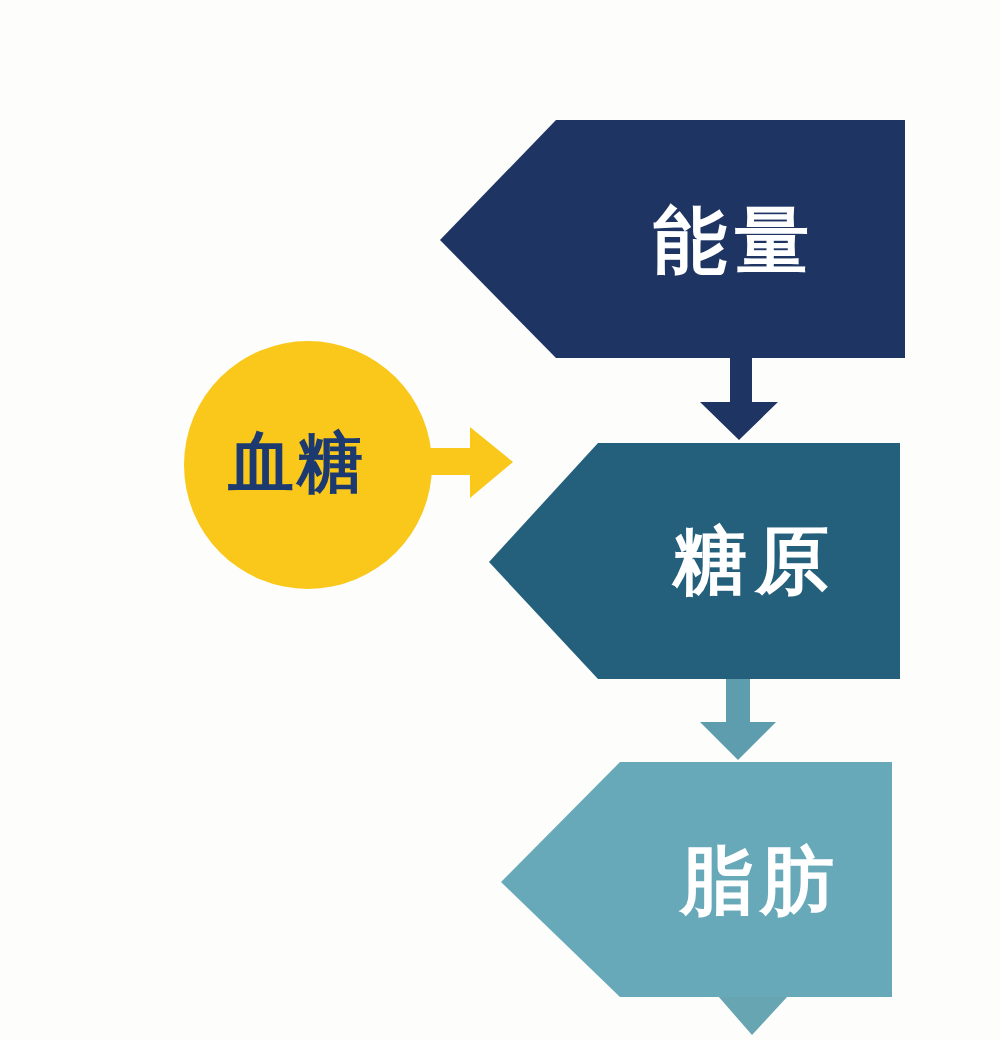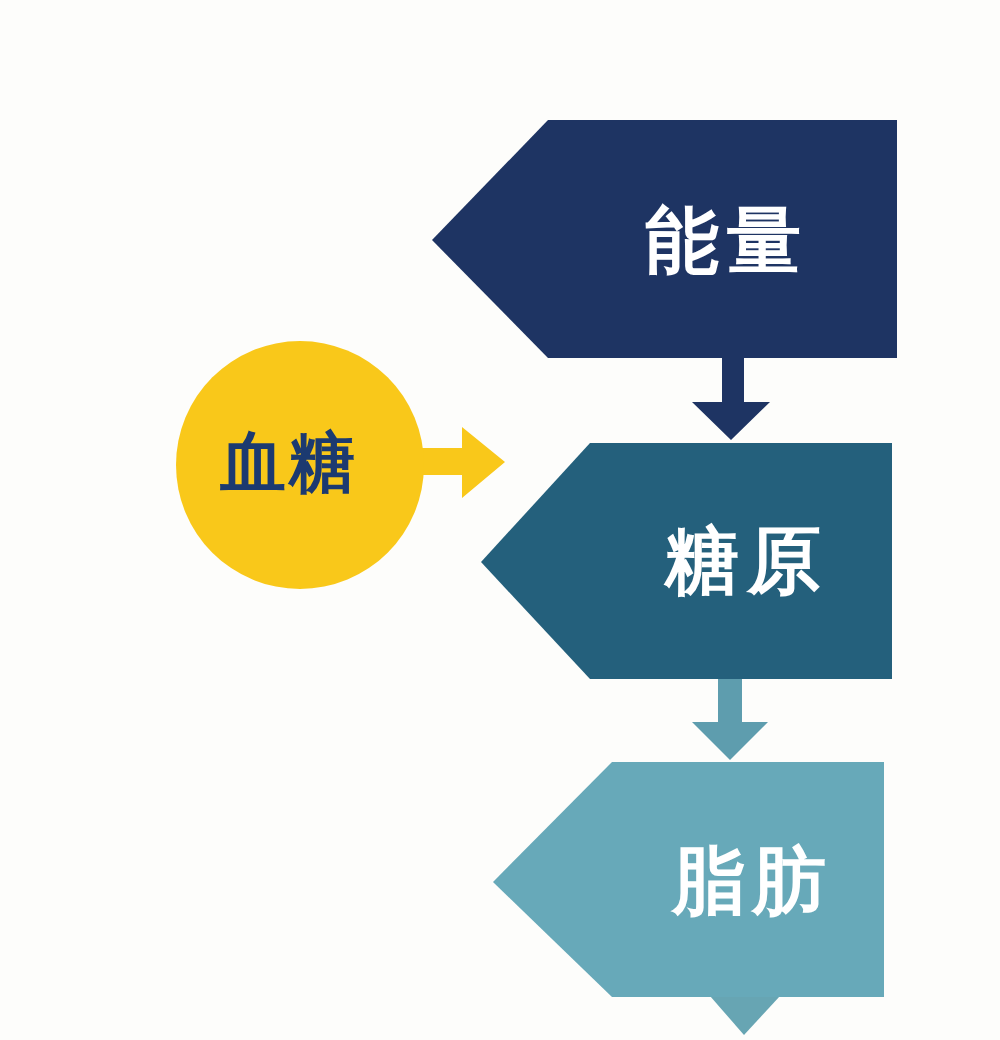--- a/index.html
+++ b/index.html
@@ -10,20 +10,21 @@
     width: 1000px;
     height: 1040px;
     background: #fdfdfb;
     font-family: "Liberation Sans", sans-serif;
     overflow: hidden;
   }
   .diagram-wrap {
     width: 837px;
     height: 1040px;
     position: relative;
+    margin-left: 8px;
   }
   svg {
     display: block;
   }
   .node-label {
     font-family: "Liberation Sans", sans-serif;
     font-weight: bold;
     text-anchor: middle;
     dominant-baseline: central;
   }

